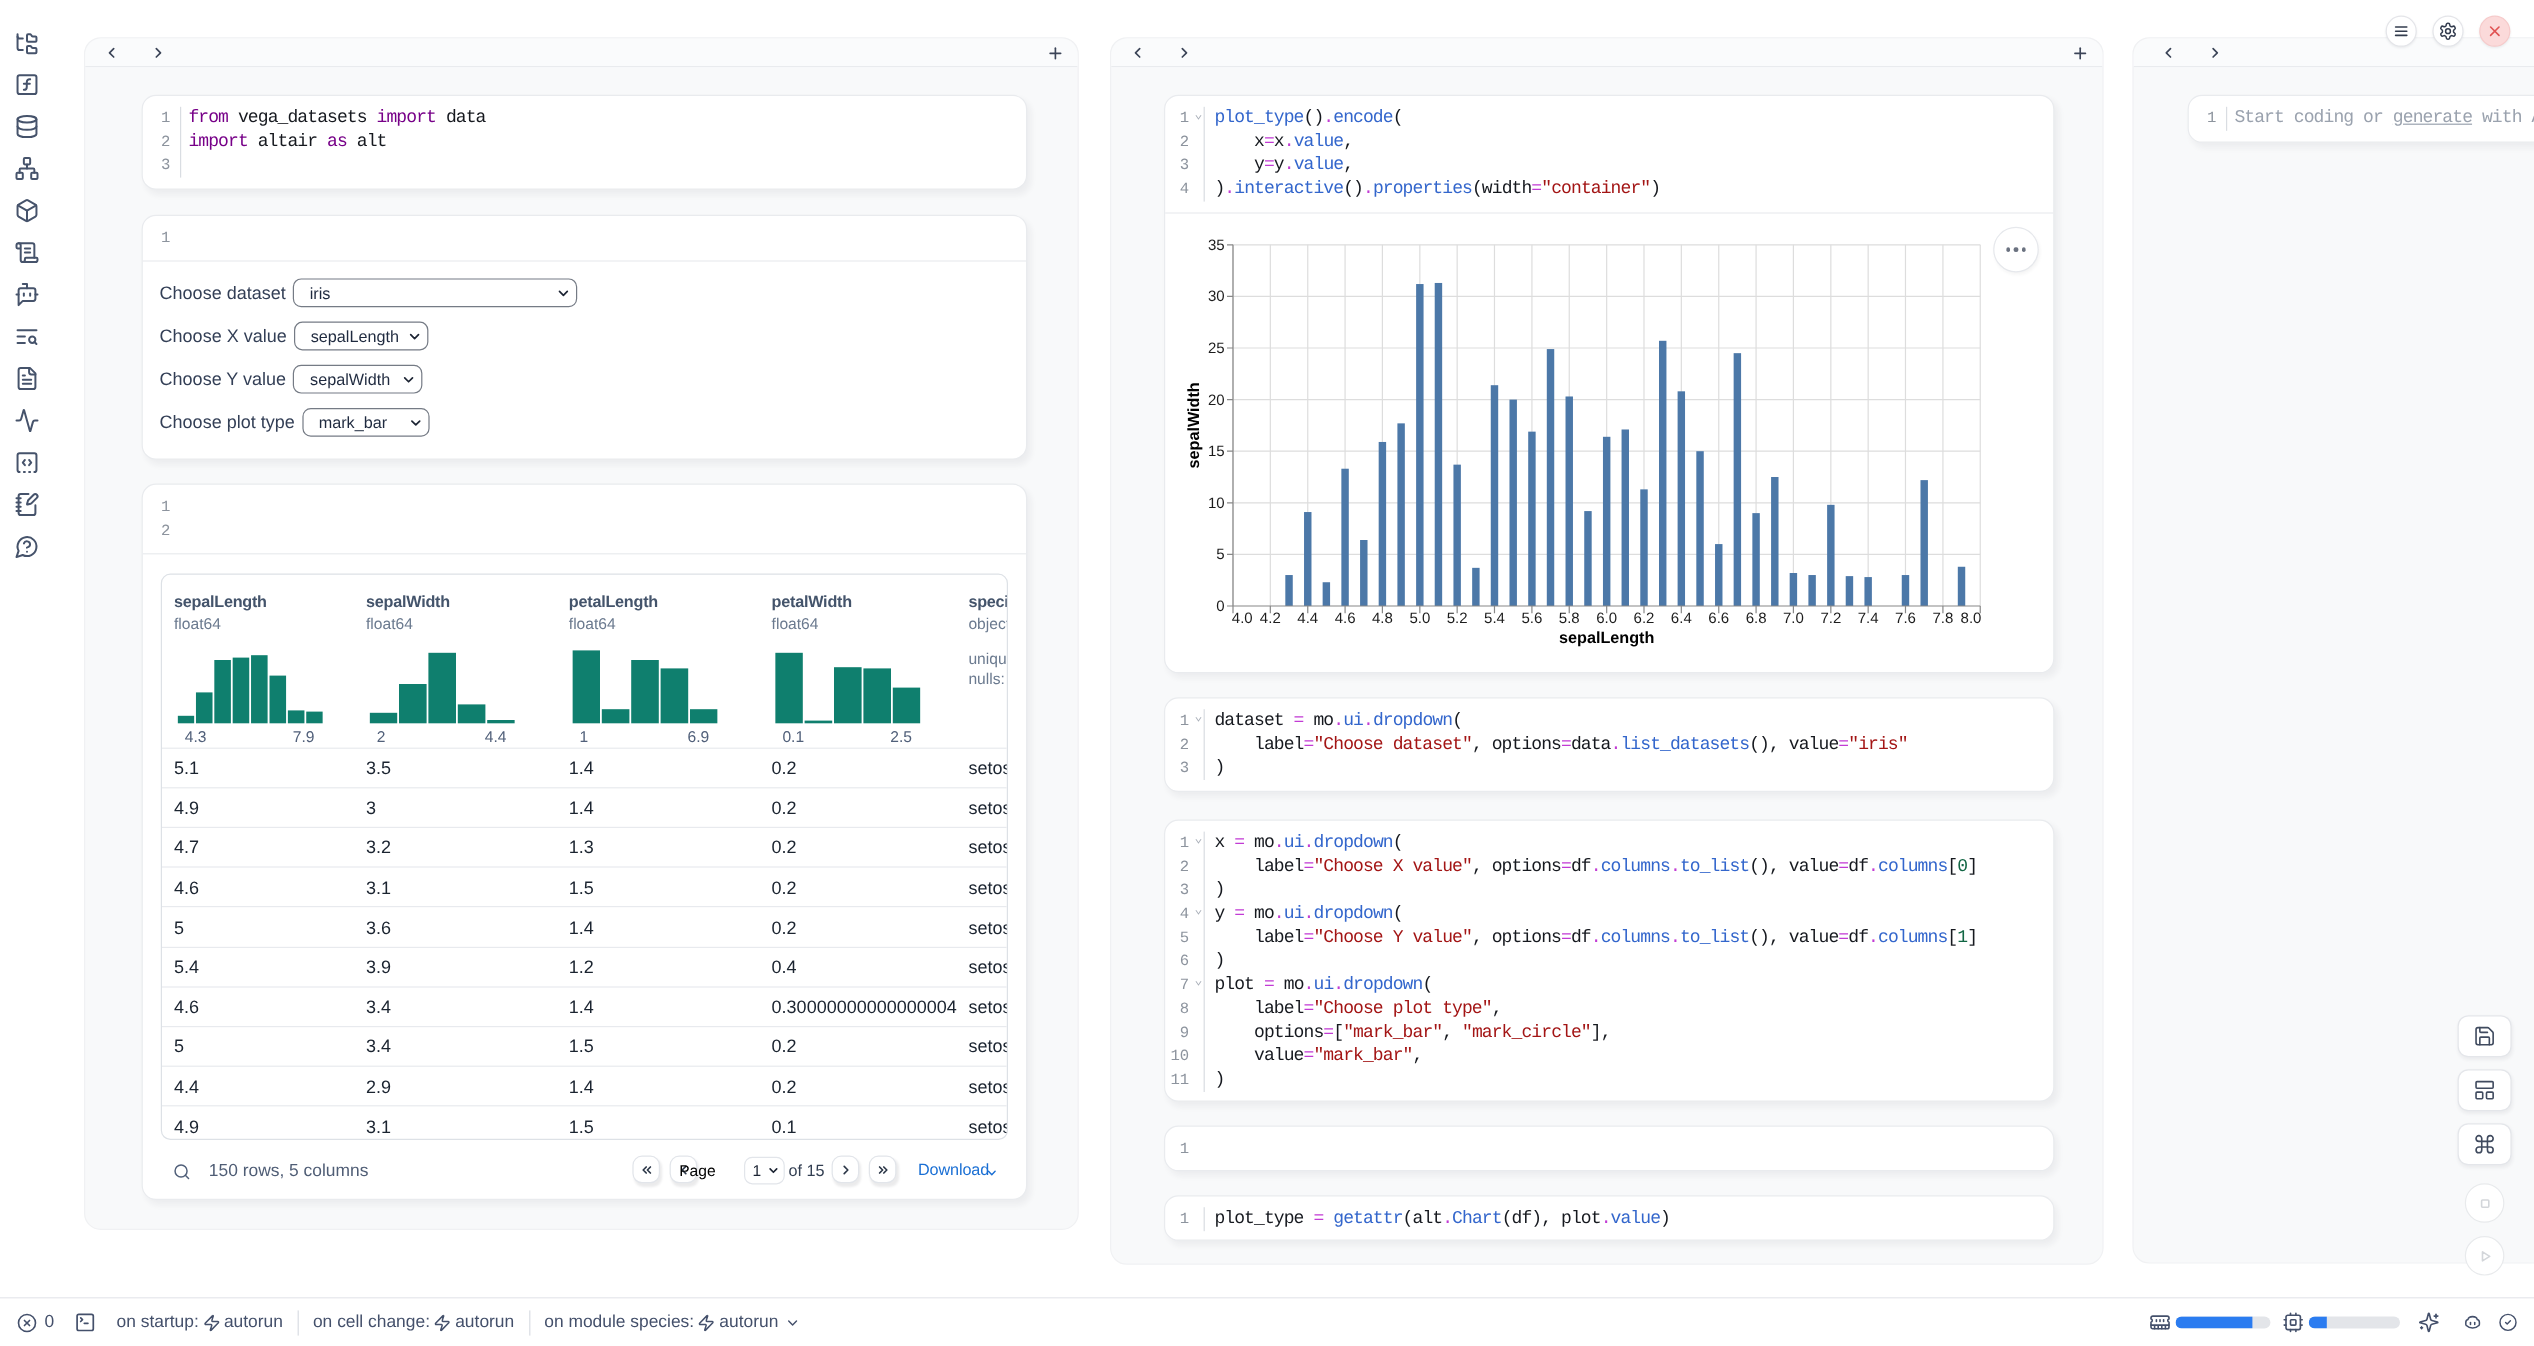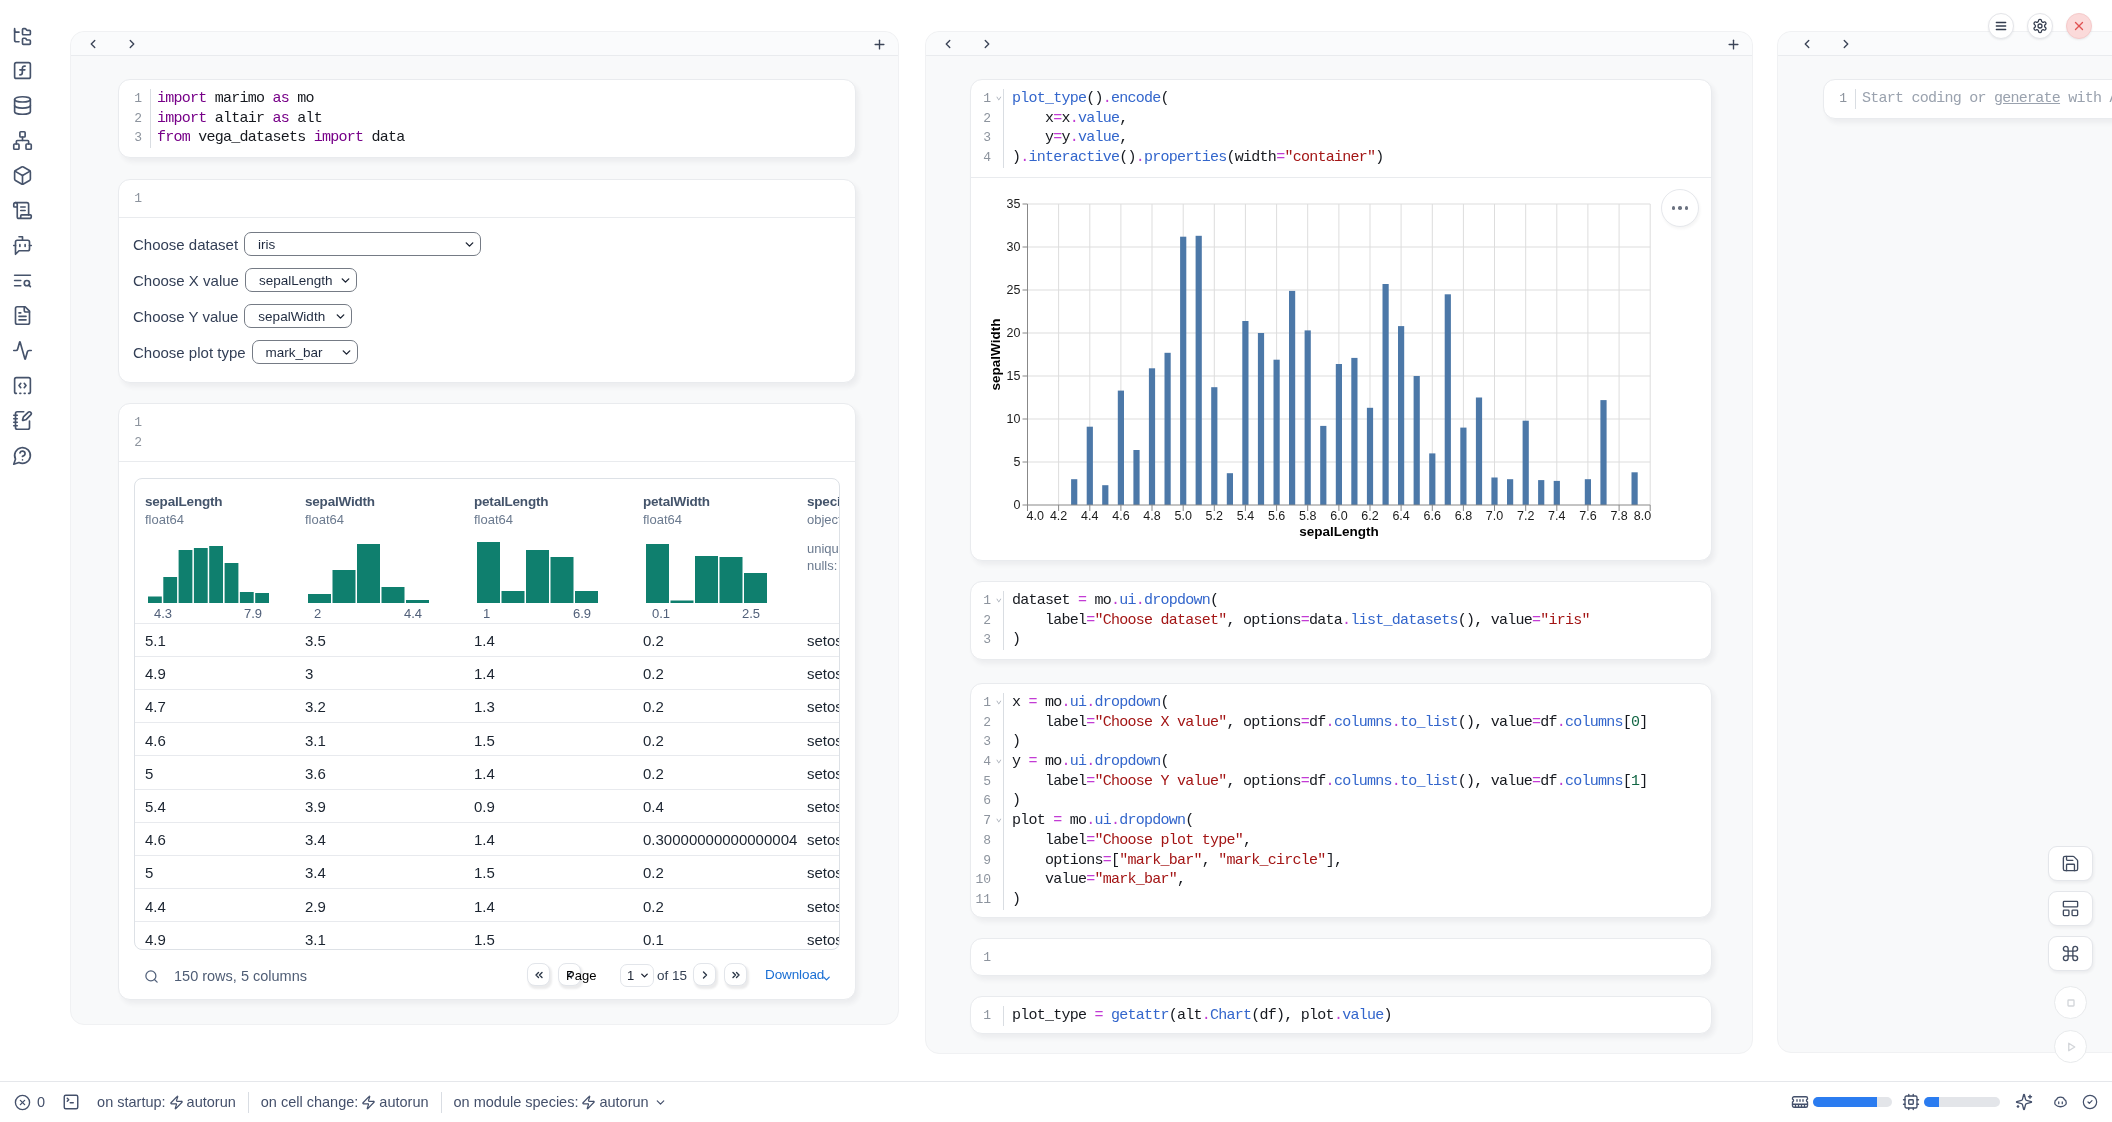--- a/index.html
+++ b/index.html
@@ -131,21 +131,21 @@
         <path d="M5 12h14"></path>
         <path d="M12 5v14"></path>
       </svg></div>
     <div class="cell" style="left:47px;top:47px;width:738px;height:79px">
       <div class="code">
         <div class="lns" style="width:31px;padding-right:8px">
           <div class="gl">1</div>
           <div class="gl">2</div>
           <div class="gl">3</div>
         </div>
-        <div class="cc" style="padding-left:6px"><div class="l"><span class="k">import</span>&nbsp;marimo&nbsp;<span class="k">as</span>&nbsp;mo</div><div class="l"><span class="k">import</span>&nbsp;altair&nbsp;<span class="k">as</span>&nbsp;alt</div><div class="l"><span class="k">from</span>&nbsp;vega_datasets&nbsp;<span class="k">import</span>&nbsp;data</div></div>
+        <div class="cc" style="padding-left:6px"><div class="l"><span class="k">from</span>&nbsp;vega_datasets&nbsp;<span class="k">import</span>&nbsp;data</div><div class="l"><span class="k">import</span>&nbsp;altair&nbsp;<span class="k">as</span>&nbsp;alt</div></div>
       </div>
     </div>
     <div class="cell" style="left:47px;top:147px;width:738px;height:204px">
       <div class="code">
         <div class="lns" style="width:31px;padding-right:8px">
           <div class="gl">1</div>
         </div>
       </div>
       <div class="sep" style="top:37px"></div>
       <div class="drow" style="left:14px;top:52px;height:24px">
@@ -264,21 +264,21 @@
         <div class="trow" style="top:276.3px">
           <span class="tv" style="left:10px">5</span>
           <span class="tv" style="left:170px">3.6</span>
           <span class="tv" style="left:339px">1.4</span>
           <span class="tv" style="left:508px">0.2</span>
           <span class="tv" style="left:672px">setosa</span>
         </div>
         <div class="trow" style="top:309.5px">
           <span class="tv" style="left:10px">5.4</span>
           <span class="tv" style="left:170px">3.9</span>
-          <span class="tv" style="left:339px">0.9</span>
+          <span class="tv" style="left:339px">1.2</span>
           <span class="tv" style="left:508px">0.4</span>
           <span class="tv" style="left:672px">setosa</span>
         </div>
         <div class="trow" style="top:342.7px">
           <span class="tv" style="left:10px">4.6</span>
           <span class="tv" style="left:170px">3.4</span>
           <span class="tv" style="left:339px">1.4</span>
           <span class="tv" style="left:508px">0.30000000000000004</span>
           <span class="tv" style="left:672px">setosa</span>
         </div>

